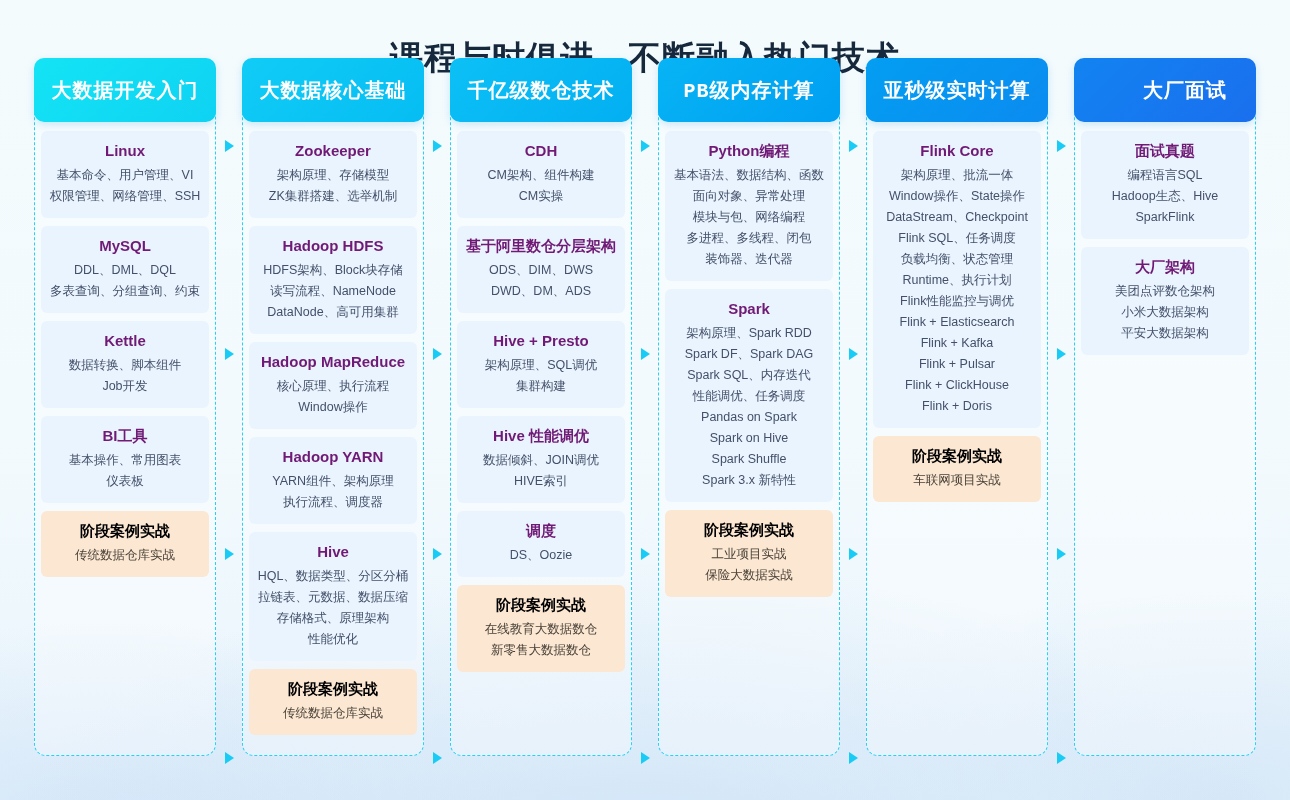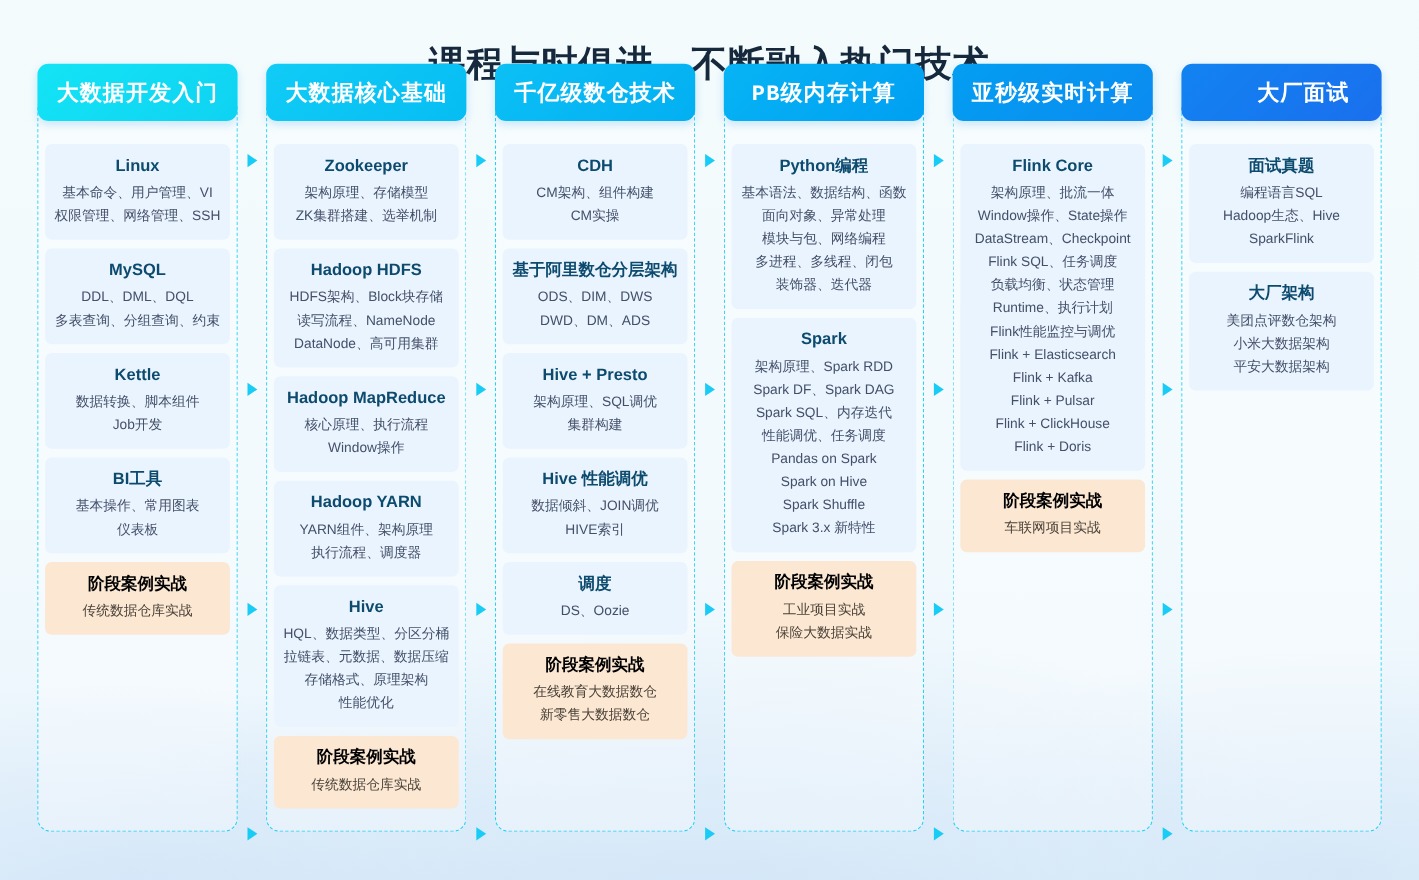--- a/index.html
+++ b/index.html
@@ -57,21 +57,21 @@
     flex-direction: column;
     gap: 8px;
   }
 
   
   .col-head {
     position: absolute;
     top: -29px;
     left: -1px;
     width: 182px;
-    height: 52px;
+    height: 64px;
     border-radius: 10px;
     color: #ffffff;
     font-size: 20px;
     font-weight: bold;
     letter-spacing: 1px;
     display: flex;
     align-items: center;
     justify-content: center;
     box-shadow: 0 3px 8px rgba(0,140,220,0.18);
     z-index: 3;
@@ -79,21 +79,21 @@
 
   .card {
     background: #eaf4fe;
     border-radius: 6px;
     padding: 9px 5px 11px 5px;
     text-align: center;
   }
   .card.highlight { background: #fbe7d2; }
 
   .card-title {
-    color: #0c4a6e;
+    color: #701a75;
     font-size: 15px;
     font-weight: bold;
     line-height: 22px;
     margin-bottom: 3px;
   }
   .card.highlight .card-title { color: #000000; }
 
   .card-line {
     color: #44506a;
     font-size: 12.5px;

